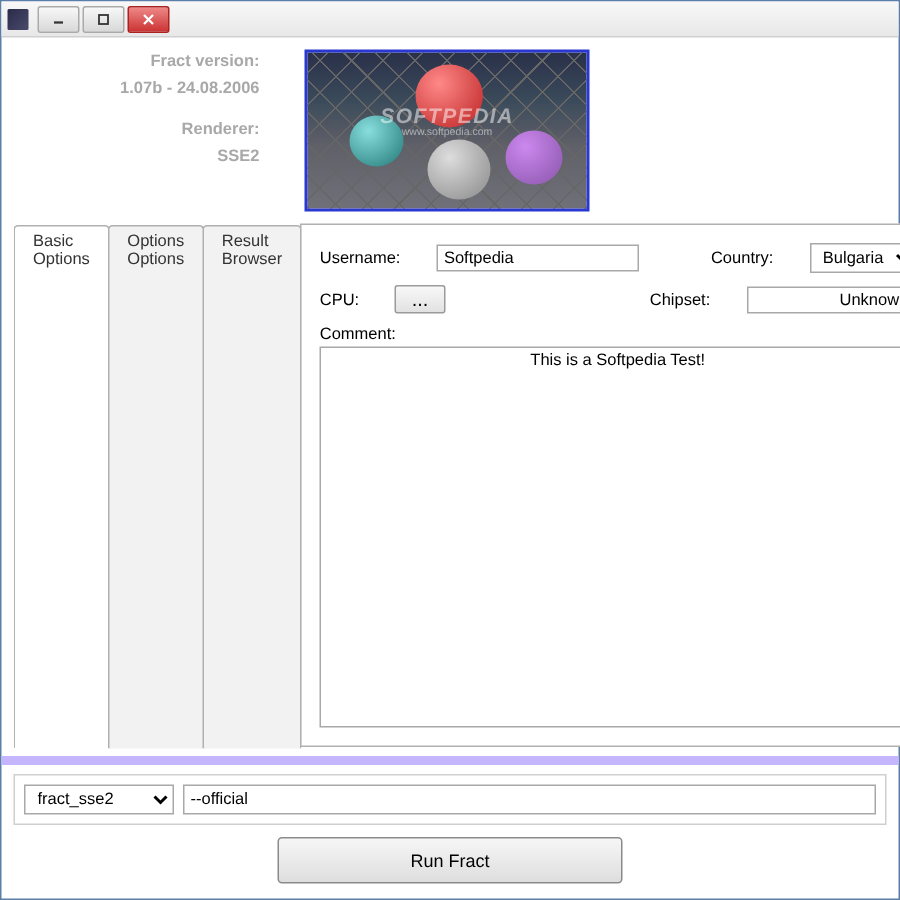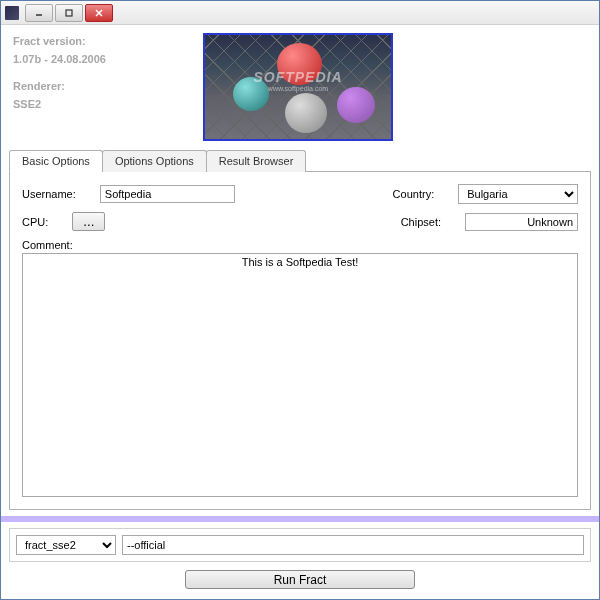--- a/index.html
+++ b/index.html
@@ -50,20 +50,21 @@
 .header-area {
   display: flex;
   padding: 8px 12px 4px 12px;
   min-height: 120px;
 }
 .version-block {
   width: 160px;
   color: #a8a8a8;
   font-weight: bold;
   line-height: 1.6;
+  text-align: right;
 }
 .version-block .sub { font-weight: bold; margin-bottom: 10px; display:block; }
 .preview {
   width: 190px; height: 108px;
   border: 2px solid #2838d0;
   margin-left: 30px;
   position: relative;
   overflow: hidden;
   background:
     repeating-linear-gradient(45deg,#666 0 1px,transparent 1px 15px),
@@ -73,21 +74,21 @@
 .preview .ball { position:absolute; border-radius:50%; }
 .b1{width:45px;height:42px;left:72px;top:8px;background:radial-gradient(circle at 35% 30%,#f88,#b22);}
 .b2{width:36px;height:34px;left:28px;top:42px;background:radial-gradient(circle at 35% 30%,#8dd,#277);}
 .b3{width:42px;height:40px;left:80px;top:58px;background:radial-gradient(circle at 35% 30%,#ddd,#888);}
 .b4{width:38px;height:36px;left:132px;top:52px;background:radial-gradient(circle at 35% 30%,#c8e,#85a);}
 .wm{position:absolute;top:34px;left:0;right:0;text-align:center;color:rgba(255,255,255,.5);font-size:14px;font-style:italic;font-weight:bold;letter-spacing:1px;}
 .wm small{display:block;font-size:7px;font-weight:normal;font-style:normal;letter-spacing:0;}
 .tabs-frame {
   margin: 4px 8px 6px 8px;
   flex: 1;
-  display: flex; flex-direction: column;
+  display: flex; flex-direction: row;
 }
 .tab-row { display: flex; position: relative; top: 1px; z-index: 1; }
 .tab {
   padding: 4px 12px;
   border: 1px solid #b0b0b0;
   border-bottom: none;
   background: #f2f2f2;
   border-radius: 3px 3px 0 0;
   margin-right: -1px;
   color: #333;
@@ -119,21 +120,21 @@
 select.country { flex: 1; }
 .comment-wrap { flex: 1; display: flex; flex-direction: column; }
 .comment-wrap textarea { flex: 1; margin-top: 2px; text-align: center; }
 .footer {
   border-top: 6px solid #c4b5fd;
   padding: 6px 8px 10px 8px;
 }
 .cmd-row { display: flex; gap: 6px; margin-bottom: 8px; border:1px solid #cfcfcf; padding:6px; }
 .run-btn-wrap { display:flex; justify-content:center; }
 .run-btn {
-  width: 230px; height: 19px;
+  width: 230px; height: 31px;
   border: 1px solid #8a8a8a;
   border-radius: 3px;
   background: linear-gradient(to bottom,#f6f6f6,#dedede);
   font-size: 12px;
 }
 </style>
 </head>
 <body>
 
 <div class="window">

